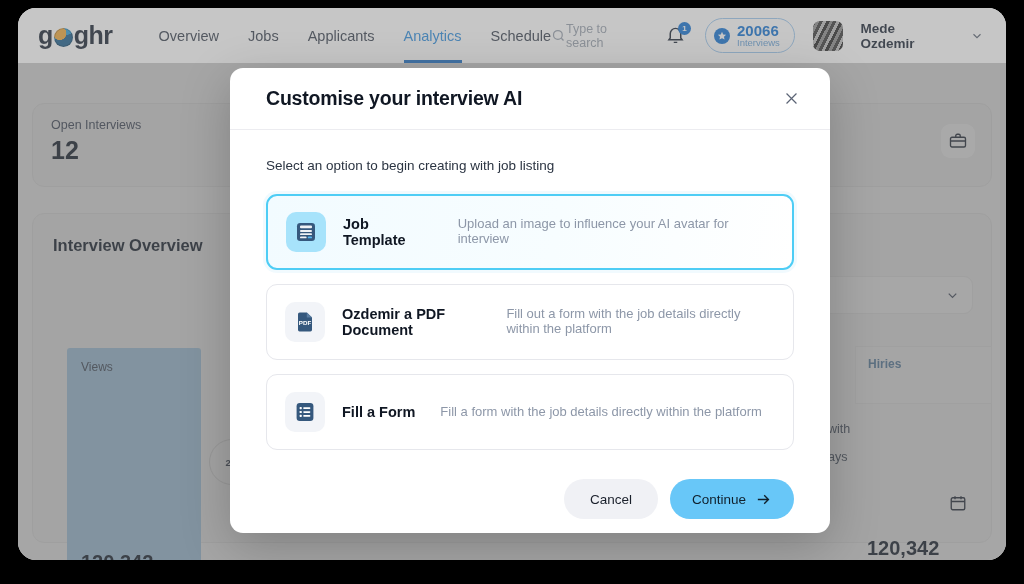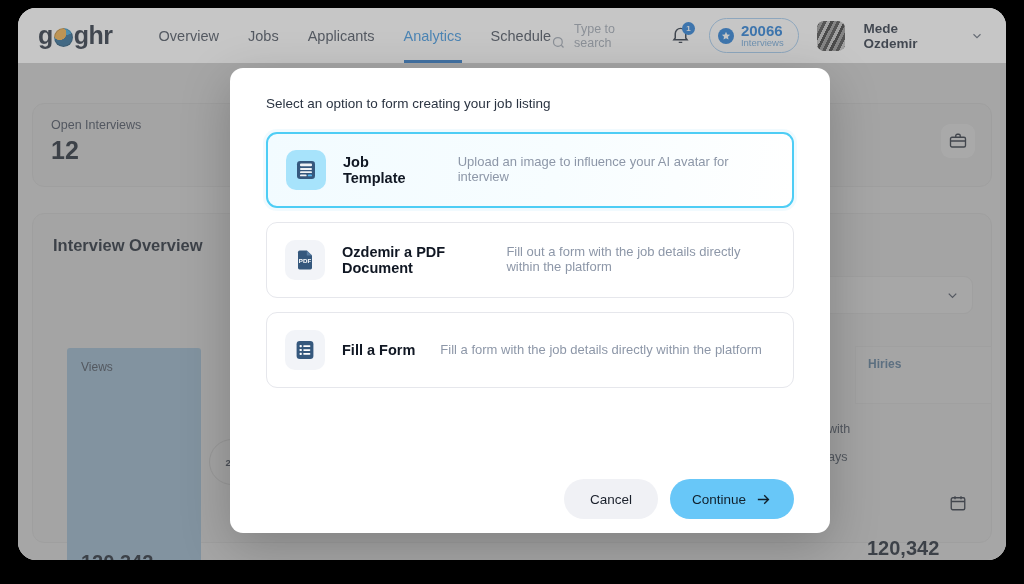--- a/index.html
+++ b/index.html
@@ -75,21 +75,21 @@
   .navlink.active:after {
     content: "";
     position: absolute; left: 0; right: 0; bottom: 0;
     height: 3px; background: #1c6fc4;
   }
   .nav-right {
     margin-left: auto;
     display: flex; align-items: center;
     gap: 18px;
   }
-  .searchbox { display: flex; align-items: flex-end; gap: 8px; }
+  .searchbox { display: flex; align-items: center; }
   .search-ico { width: 15px; height: 15px; color: #9aa3af; }
   .search-ph { font-size: 12.5px; color: #9aa3af; }
   .bell-wrap { position: relative; width: 22px; height: 24px; }
   .bell-badge {
     position: absolute; right: -4px; top: -2px;
     width: 13px; height: 13px; border-radius: 50%;
     background: #1574d4; color: #fff;
     font-size: 8px; font-weight: bold;
     display: flex; align-items: center; justify-content: center;
   }
@@ -352,23 +352,31 @@
         <div class="username">Mede Ozdemir</div>
         <span class="chev">
           <svg width="14" height="14" viewBox="0 0 24 24" fill="none" stroke="currentColor" stroke-width="2">
               <path d="M6 9l6 6 6-6"></path>
             </svg>
         </span>
       </div>
     </div>
 
     <div class="modal">
+      <div class="modal-head">
+        <div class="modal-title">Customise your interview AI</div>
+        <div class="modal-close">
+          <svg width="17" height="17" viewBox="0 0 24 24" fill="none" stroke="currentColor" stroke-width="1.7">
+              <path d="M5 5l14 14M19 5L5 19"></path>
+            </svg>
+        </div>
+      </div>
 
       <div class="modal-body">
-        <div class="modal-sub">Select an option to form creating your job listing</div>
+        <div class="modal-sub">Select an option to begin creating with job listing</div>
 
         <div class="option selected">
           <div class="opt-icon">
             <svg width="24" height="24" viewBox="0 0 24 24">
               <rect x="3" y="3" width="18" height="18" rx="3.2" fill="#35587d"></rect>
               <rect x="6" y="5.6" width="12" height="2.6" rx="1" fill="#ffffff" opacity=".92"></rect>
               <rect x="6" y="10" width="12" height="1.9" rx=".9" fill="#ffffff" opacity=".92"></rect>
               <rect x="6" y="13.2" width="12" height="1.9" rx=".9" fill="#ffffff" opacity=".92"></rect>
               <rect x="6" y="16.4" width="6.6" height="1.9" rx=".9" fill="#ffffff" opacity=".92"></rect>
               <rect x="13.8" y="16.4" width="4.2" height="1.9" rx=".9" fill="#58b7f0"></rect>

